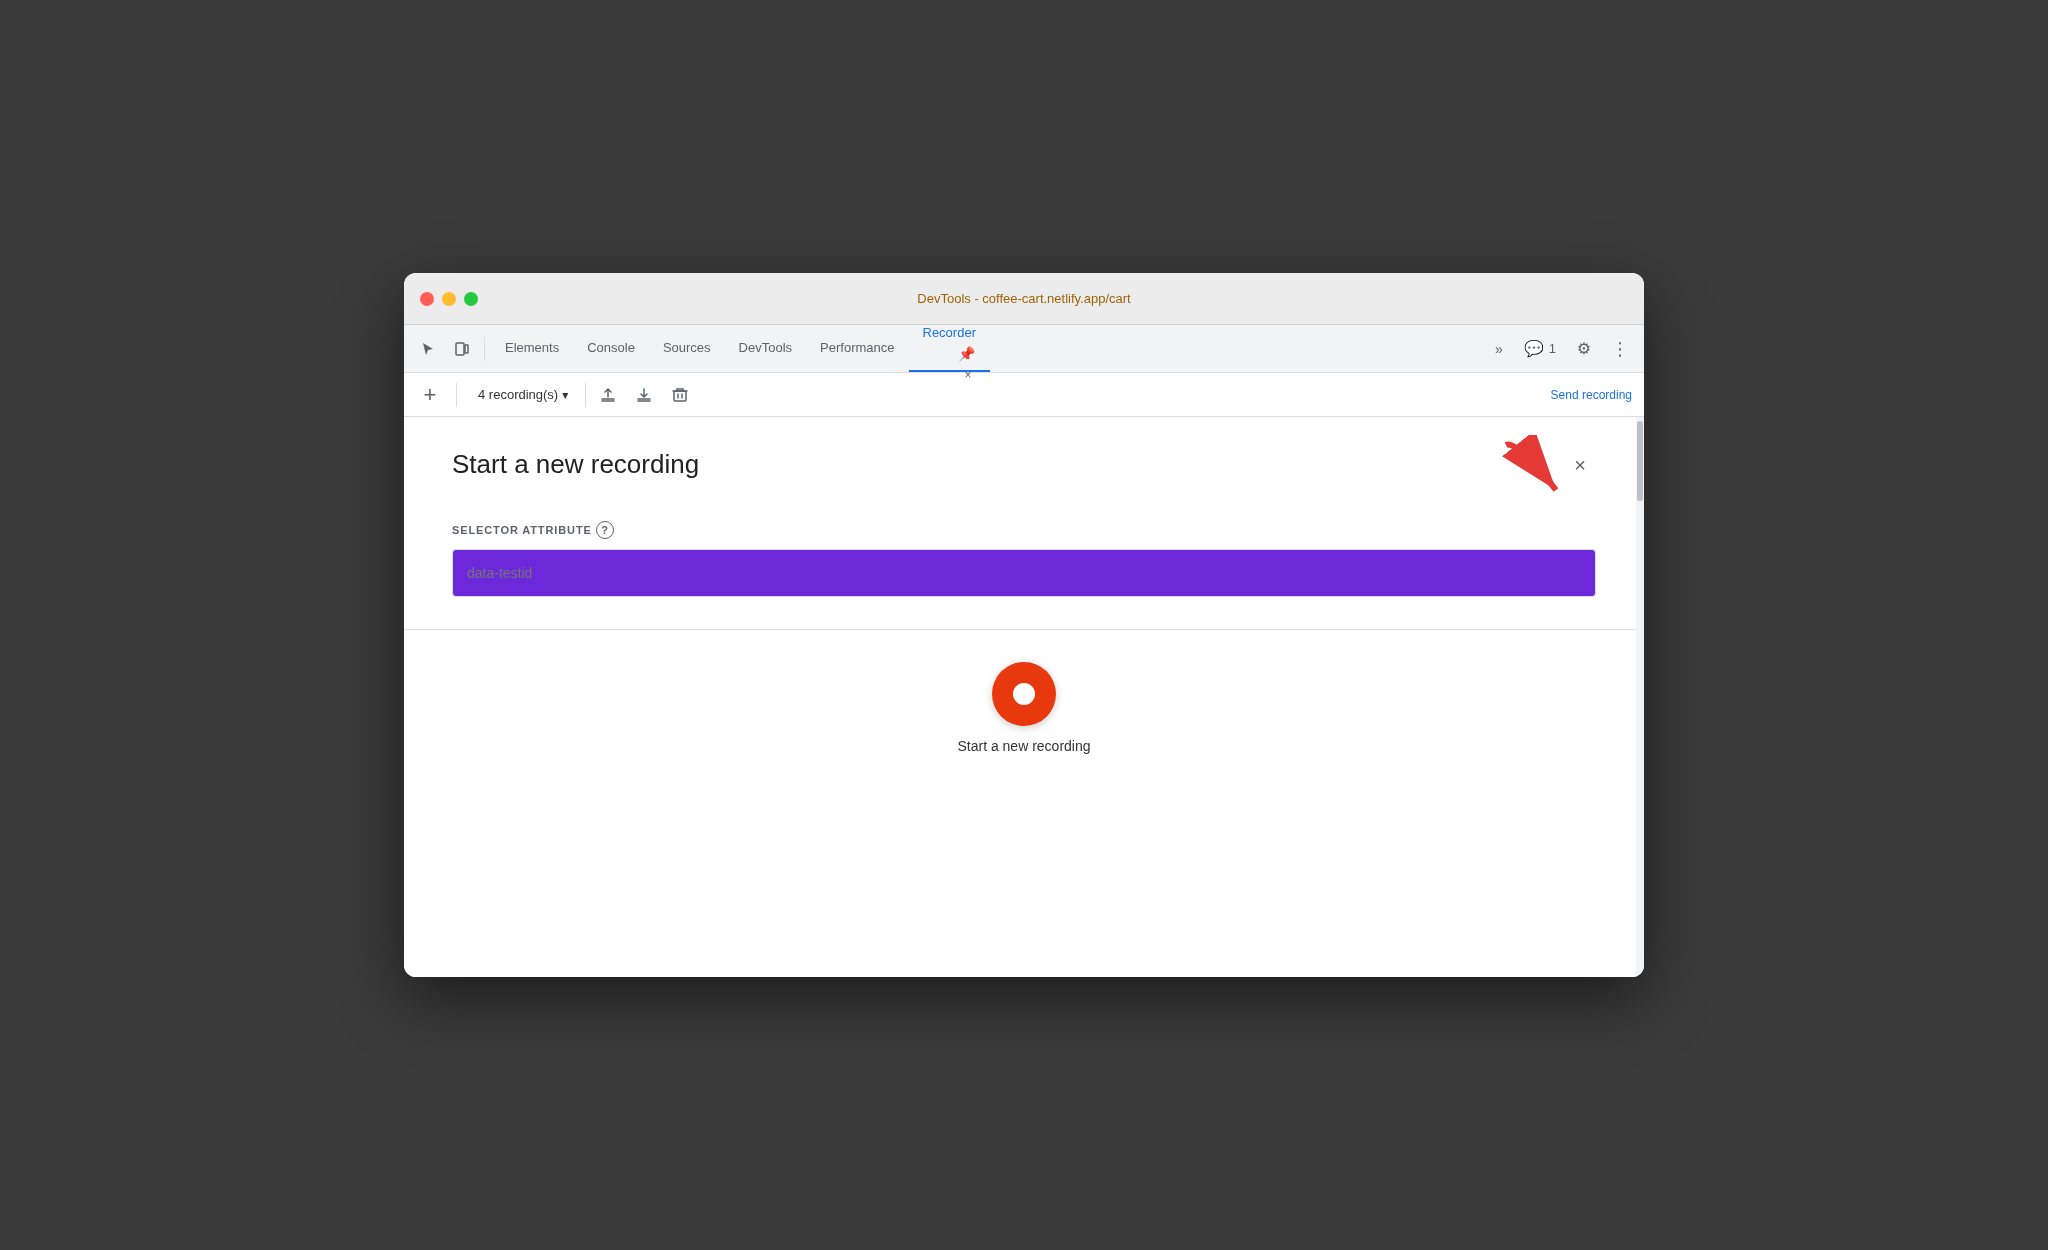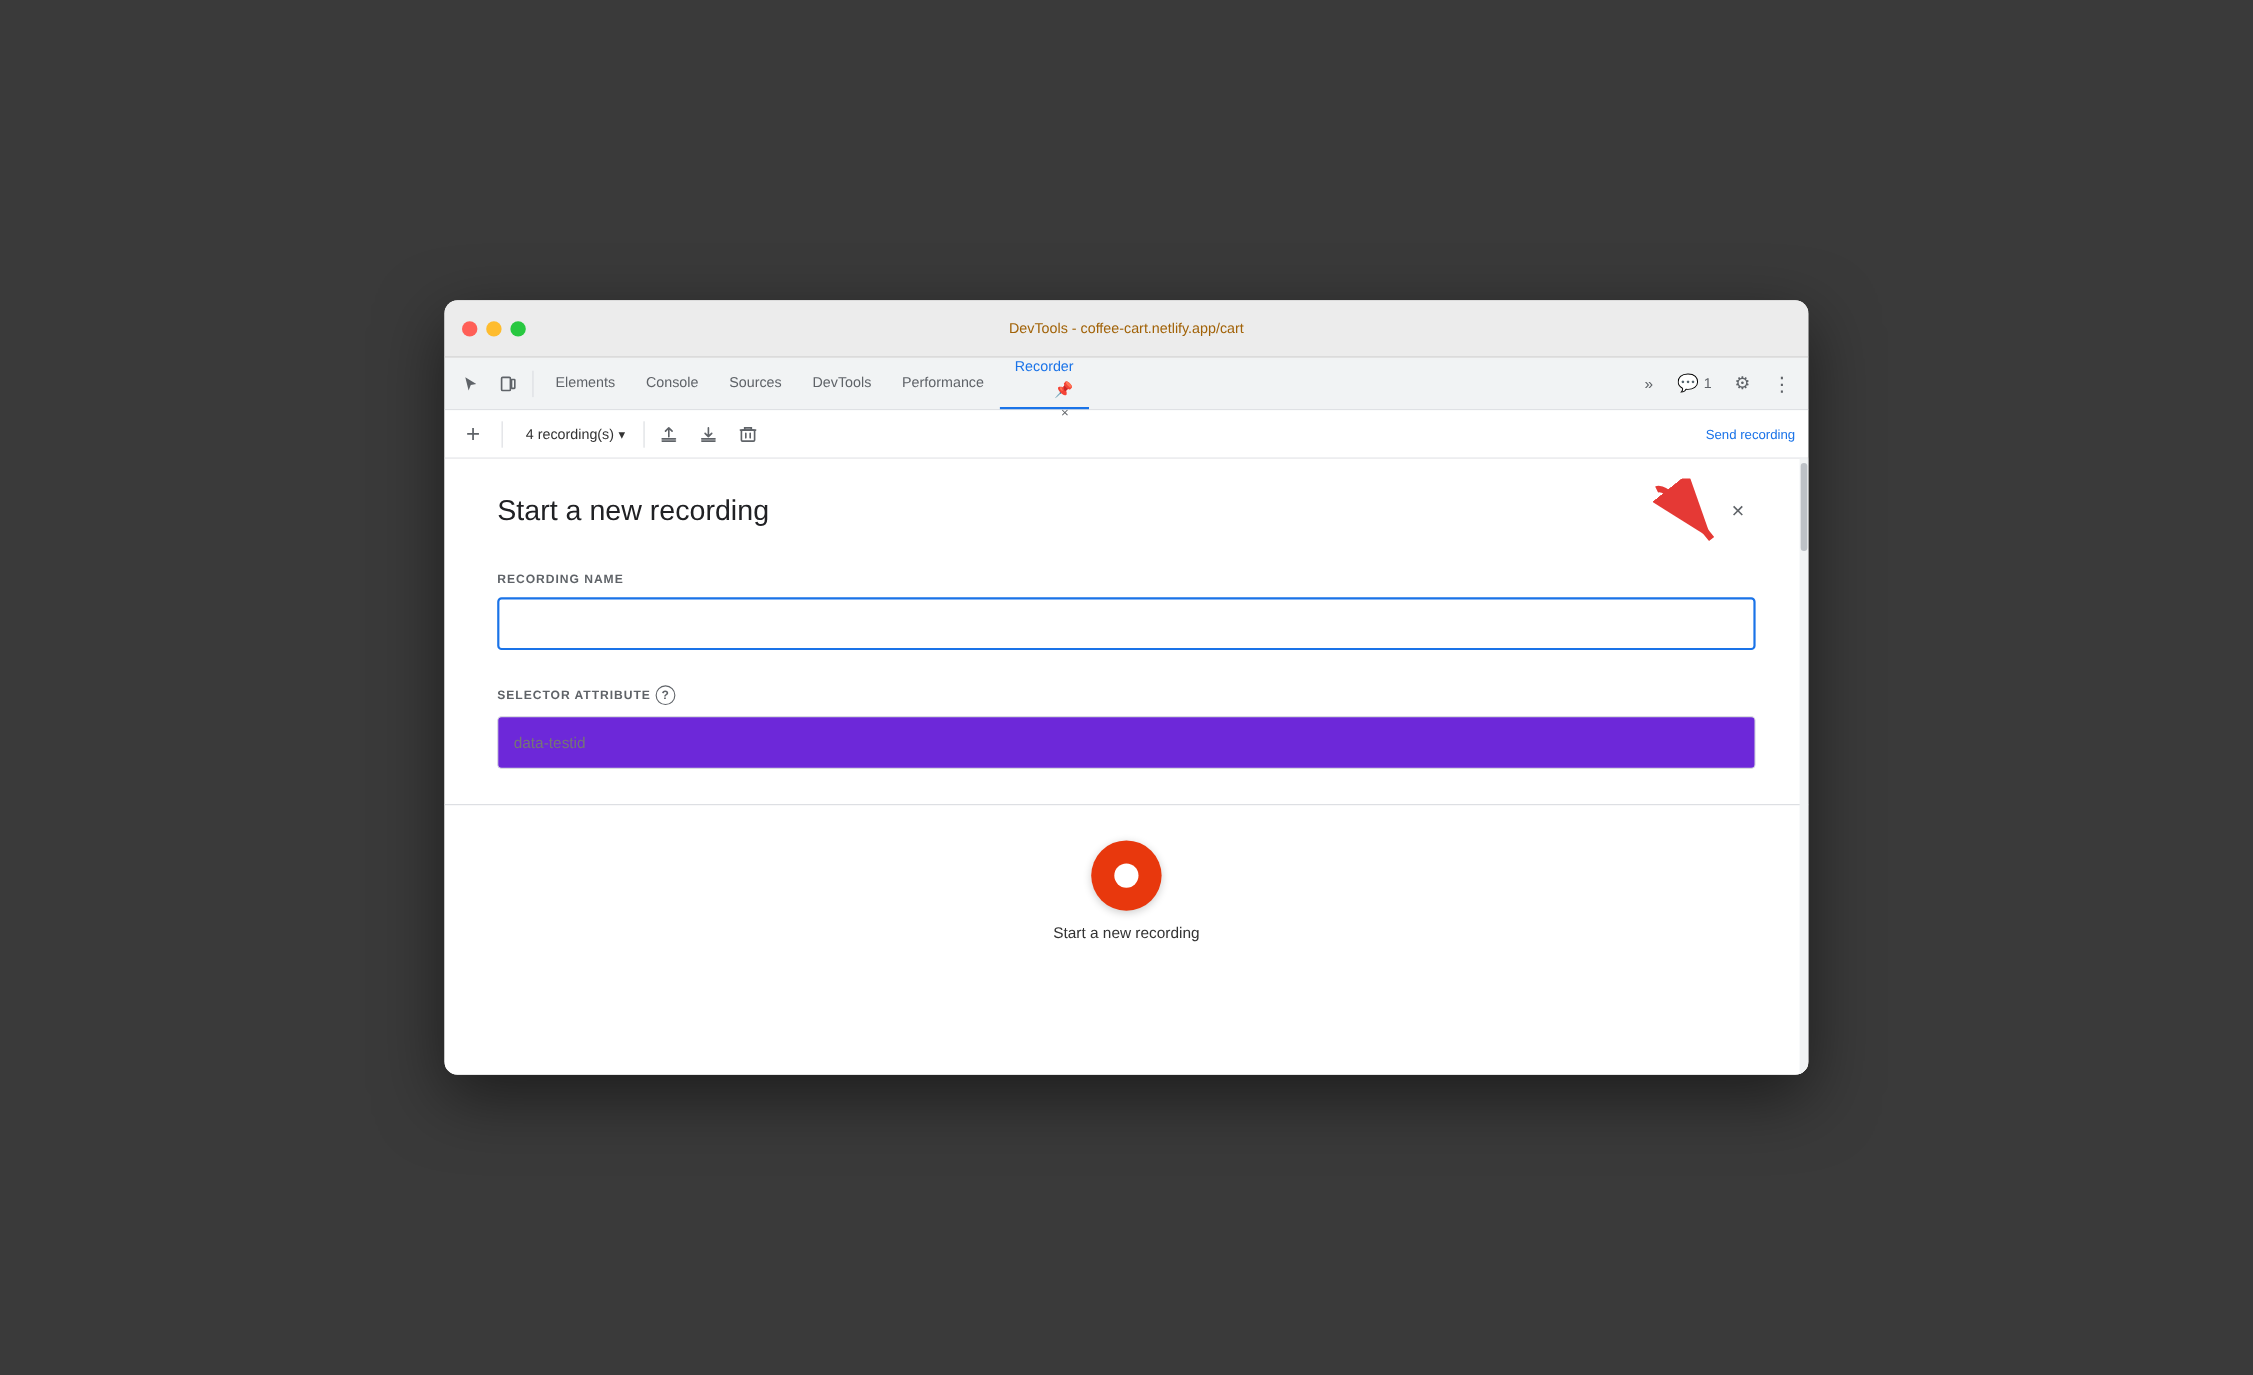--- a/index.html
+++ b/index.html
@@ -522,24 +522,20 @@
         </svg>
       </div>
 
       <div class="form-header">
         <h1 class="form-title">Start a new recording</h1>
         <button class="close-btn">
           <span style="font-size:20px;">×</span>
         </button>
       </div>
 
-      <div class="form-group">
-        <label class="form-label">RECORDING NAME</label>
-        <input type="text" class="recording-name-input" value="" style="">
-      </div>
 
       <div class="form-group">
         <div class="label-with-help">
           <span class="form-label">SELECTOR ATTRIBUTE</span>
           <div class="help-icon">
             <span>?</span>
           </div>
         </div>
         <input type="text" class="selector-attr-input" placeholder="data-testid" style="">
       </div>

